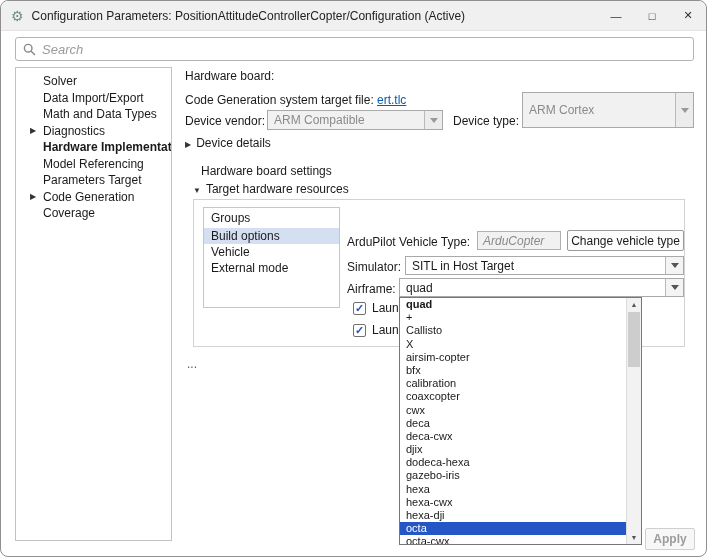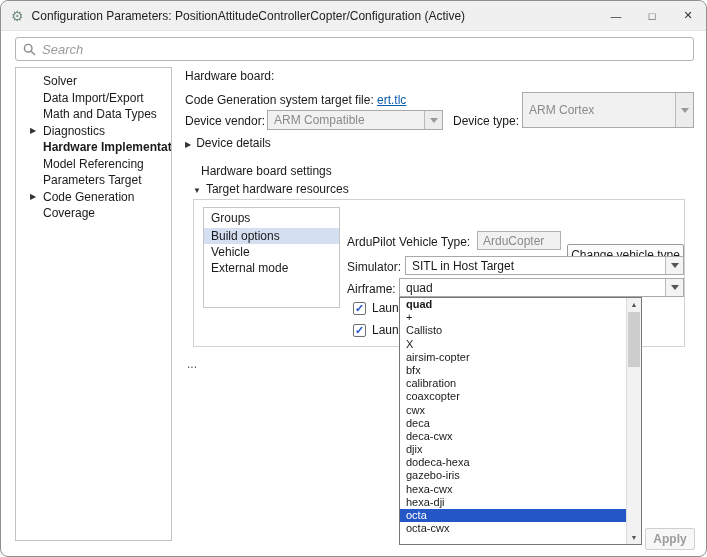--- a/index.html
+++ b/index.html
@@ -145,24 +145,24 @@
   <div class="groups-box">
     <div class="groups-title">Groups</div>
     <div>
         <div class="group-item sel">Build options</div>
         <div class="group-item">Vehicle</div>
         <div class="group-item">External mode</div>
       </div>
   </div>
 
   <span class="lbl" style="left:346px; top:234px;">ArduPilot Vehicle Type:</span>
-  <div class="text-field disabled" style="left:476px; top:230px; width:84px; height:19px;">
+  <div class="text-field disabled" style="left:476px; top:230px; width:84px; height:19px;font-style:italic;">
     <span>ArduCopter</span>
   </div>
-  <div class="btn" style="left:566px; top:243px; width:117px; height:21px;">Change vehicle type</div>
+  <div class="btn" style="left:566px; top:229px; width:117px; height:21px;">Change vehicle type</div>
 
   <span class="lbl" style="left:346px; top:259px;">Simulator:</span>
   <div class="combo" style="left:404px; top:255px; width:279px; height:19px;">
     <span class="val">SITL in Host Target</span>
     <span class="arrow-btn">
         <span class="tri-down"></span>
       </span>
   </div>
 
   <span class="lbl" style="left:346px; top:281px;">Airframe:</span>
@@ -193,20 +193,21 @@
         <div class="dd-item">airsim-copter</div>
         <div class="dd-item">bfx</div>
         <div class="dd-item">calibration</div>
         <div class="dd-item">coaxcopter</div>
         <div class="dd-item">cwx</div>
         <div class="dd-item">deca</div>
         <div class="dd-item">deca-cwx</div>
         <div class="dd-item">djix</div>
         <div class="dd-item">dodeca-hexa</div>
         <div class="dd-item">gazebo-iris</div>
+        <div class="dd-item">hexa</div>
         <div class="dd-item">hexa-cwx</div>
         <div class="dd-item">hexa-dji</div>
         <div class="dd-item hl">octa</div>
         <div class="dd-item">octa-cwx</div>
       </div>
     <div class="dd-scrollbar">
       <span class="scroll-btn up">▲</span>
       <span class="scroll-thumb"></span>
       <span class="scroll-btn down">▼</span>
     </div>

